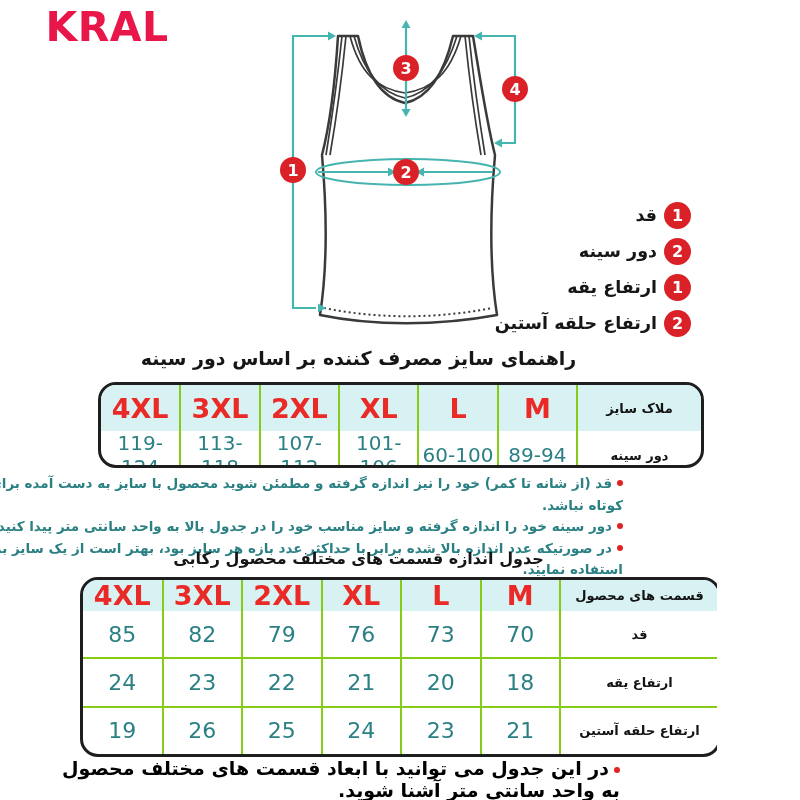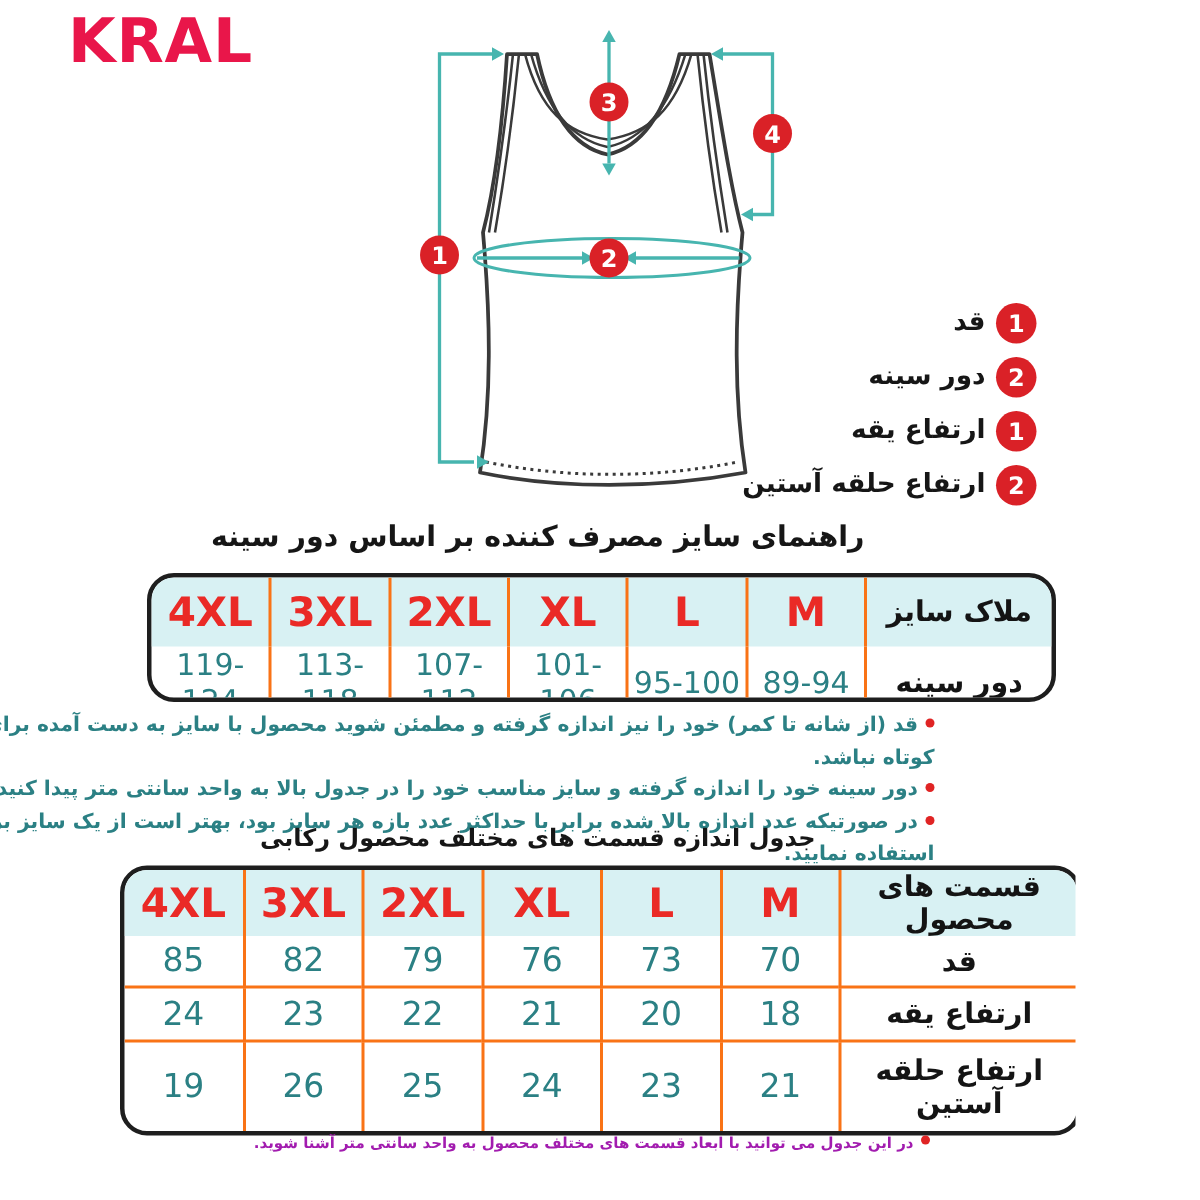--- a/index.html
+++ b/index.html
@@ -22,44 +22,44 @@
   .legend-label { color:#161616; font-size:17.5px; font-weight:700; white-space:nowrap; }
 
   
   .sec-title { position:absolute; left:0; right:0; text-align:center; color:#161616; font-weight:700; }
   .title1 { top:347px; font-size:19px; }
   .title2 { top:549px; font-size:16px; }
 
   
   .tbox { position:absolute; border:3px solid #1e1e1e; border-radius:18px; overflow:hidden; background:#fff; }
   .tbox table { width:100%; height:100%; border-collapse:collapse; table-layout:fixed; direction:rtl; }
-  .tbox th, .tbox td { border:2px solid #f97316; text-align:center; vertical-align:middle; padding:0; }
+  .tbox th, .tbox td { border:2px solid #84cc16; text-align:center; vertical-align:middle; padding:0; }
   .tbox tr:first-child > * { border-top:0; }
   .tbox tr:last-child > * { border-bottom:0;margin-left:48px; }
   .tbox tr > *:first-child { border-right:0; }
   .tbox tr > *:last-child { border-left:0; }
   .tbox thead th { background:#d8f1f3; }
   .size-cell { color:#ea2a26; font-size:27px; font-weight:600; font-family:"DejaVu Sans", sans-serif; }
-  .lbl-cell { color:#141414; font-size:19px; font-weight:700; }
+  .lbl-cell { color:#141414; font-size:13px; font-weight:700; }
   .num { color:#2b8084; font-weight:400; direction:ltr; unicode-bidi:embed; }
   .t1 { left:98px; top:382px; width:606px; height:86px; }
   .t1 thead th { height:46px; }
   .t1 .lblcol { width:124px; }
   .t1 .num { font-size:20px; }
   .t2 { left:80px; top:577px; width:641px; height:180px; }
   .t2 .lblcol { width:158px; }
   .t2 .num { font-size:22px; }
 
   
   .notes { position:absolute; top:473px; right:94px; width:700px; direction:rtl; text-align:right;
            list-style:none; color:#2b8084; font-size:13.5px; font-weight:600; line-height:21.5px; }
   .notes li::before, .footnote::before { content:""; display:inline-block; width:6px; height:6px;
            border-radius:50%; background:#e02424; margin-left:5px; vertical-align:2px; }
   .footnote { position:absolute; top:757px; right:97px; direction:rtl; text-align:right;
-           color:#a21caf; font-size:10px; font-weight:600;margin-left:40px; }
+           color:#000000; font-size:19px; font-weight:600;margin-left:40px; }
 </style>
 </head>
 <body>
 
 <div class="canvas">
 
   <div class="logo">
     <div>KRAL</div>
   </div>
 
@@ -151,21 +151,21 @@
           <th class="size-cell">XL</th>
           <th class="size-cell">2XL</th>
           <th class="size-cell">3XL</th>
           <th class="size-cell">4XL</th>
         </tr>
       </thead>
       <tbody>
         <tr>
           <td class="lbl-cell lblcol">دور سینه</td>
           <td class="num">89-94</td>
-          <td class="num">95-100</td>
+          <td class="num">60-100</td>
           <td class="num">101-106</td>
           <td class="num">107-112</td>
           <td class="num">113-118</td>
           <td class="num">119-124</td>
         </tr>
       </tbody>
     </table>
   </div>
 
   <ul class="notes">

